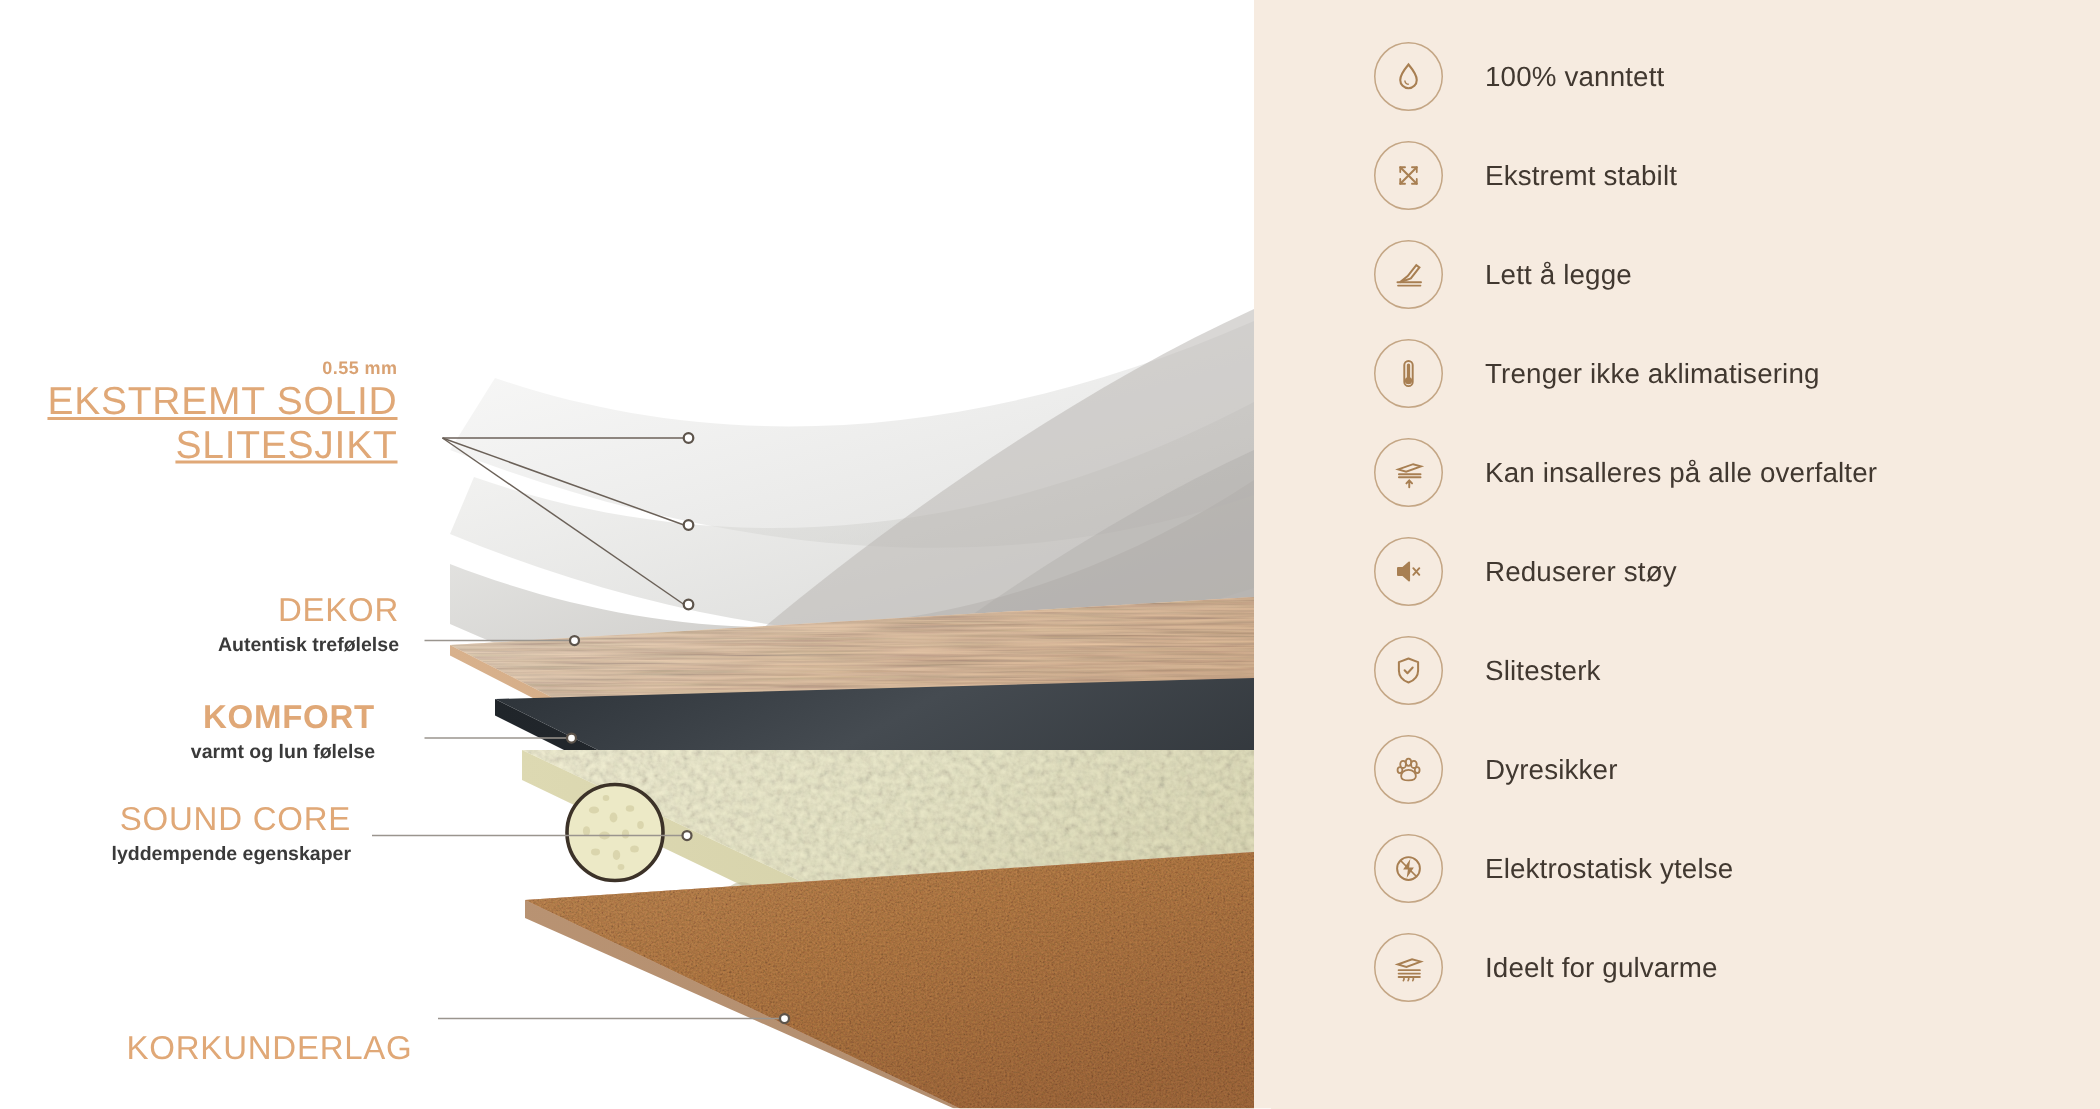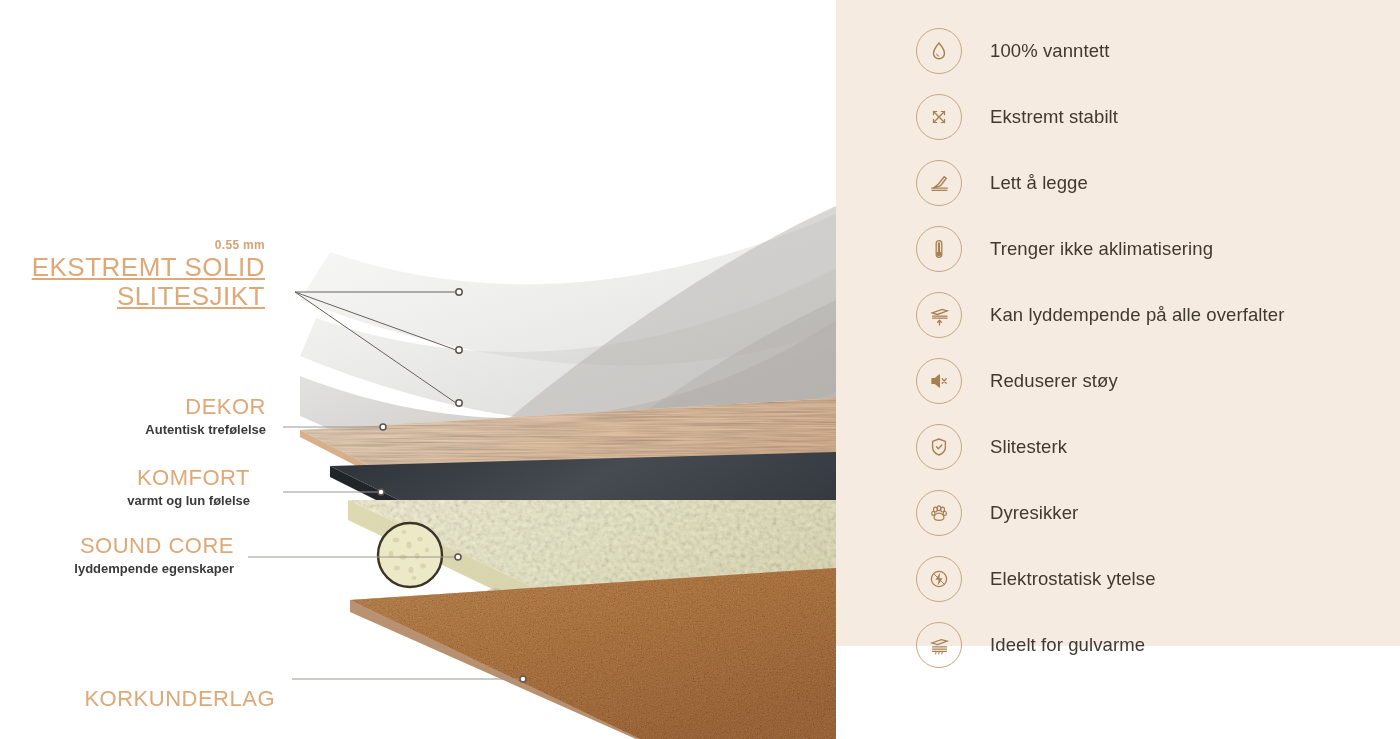--- a/index.html
+++ b/index.html
@@ -37,30 +37,30 @@
     white-space:nowrap;
   }
   .callout .thick { font-size:12px; color:#D9A273; font-weight:600;
                     letter-spacing:0.3px; margin-bottom:1px; }
 
   #co-wear  { left:20px;  top:238px; width:245px; }
   #co-wear .title  { font-size:26px;text-decoration:underline; }
   #co-dekor { left:20px;  top:395px; width:246px; }
   #co-dekor .title { font-size:22px; }
   #co-komf  { left:20px;  top:466px; width:230px; }
-  #co-komf .title  { font-size:22px; }
+  #co-komf .title  { font-size:22px;font-weight:bold; }
   #co-sound { left:20px;  top:534px; width:214px; }
   #co-sound .title { font-size:22px; }
   #co-cork  { left:20px;  top:658px; width:255px; }
   #co-cork .title  { font-size:22px;margin-top:29px; }
 
   
   #feature-panel {
     position:absolute; left:836px; top:0;
-    width:564px; height:646px;
+    width:564px; height:739px;
     background:#F6EBE0;
     padding:18px 0 0 0;
   }
   .feature-row {
     display:flex; align-items:center;
     height:66px;
     padding-left:80px;
   }
   .feat-icon {
     width:46px; height:46px; flex:0 0 46px;
@@ -324,21 +324,21 @@
 
     <div class="feature-row">
       <div class="feat-icon">
         <svg width="25" height="25" viewBox="0 0 24 24" fill="none" stroke="currentColor" stroke-width="1.25" stroke-linecap="round">
           <path d="M5 9.5 L14.5 6.2 L19.5 7.6 L10 11 Z"></path>
           <path d="M5.4 12.6 L19.2 12.6"></path>
           <path d="M5.4 14.6 L19.2 14.6"></path>
           <path d="M12 21 L12 16.6 M12 16.6 L10.2 18.5 M12 16.6 L13.8 18.5"></path>
         </svg>
       </div>
-      <div class="feat-label">Kan lyddempende på alle overfalter</div>
+      <div class="feat-label">Kan insalleres på alle overfalter</div>
     </div>
 
     <div class="feature-row">
       <div class="feat-icon">
         <svg width="24" height="24" viewBox="0 0 24 24" fill="none" stroke="currentColor" stroke-width="1.3" stroke-linecap="round">
           <path d="M5 9.6 L8.2 9.6 L12.4 6 L12.4 18 L8.2 14.4 L5 14.4 Z" fill="currentColor" stroke-linejoin="round"></path>
           <path d="M15.2 9.8 L19.2 14.2 M19.2 9.8 L15.2 14.2"></path>
         </svg>
       </div>
       <div class="feat-label">Reduserer støy</div>

